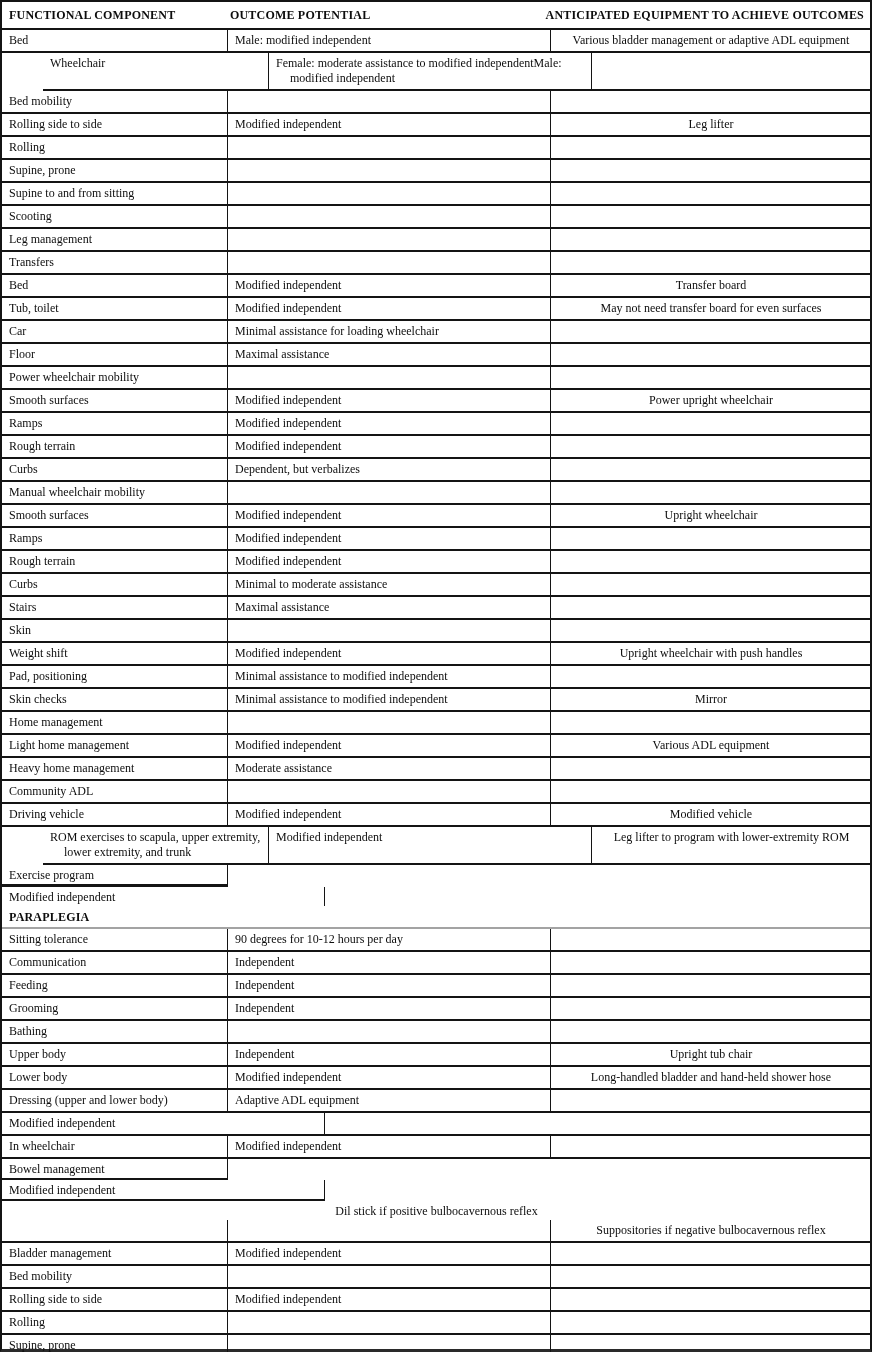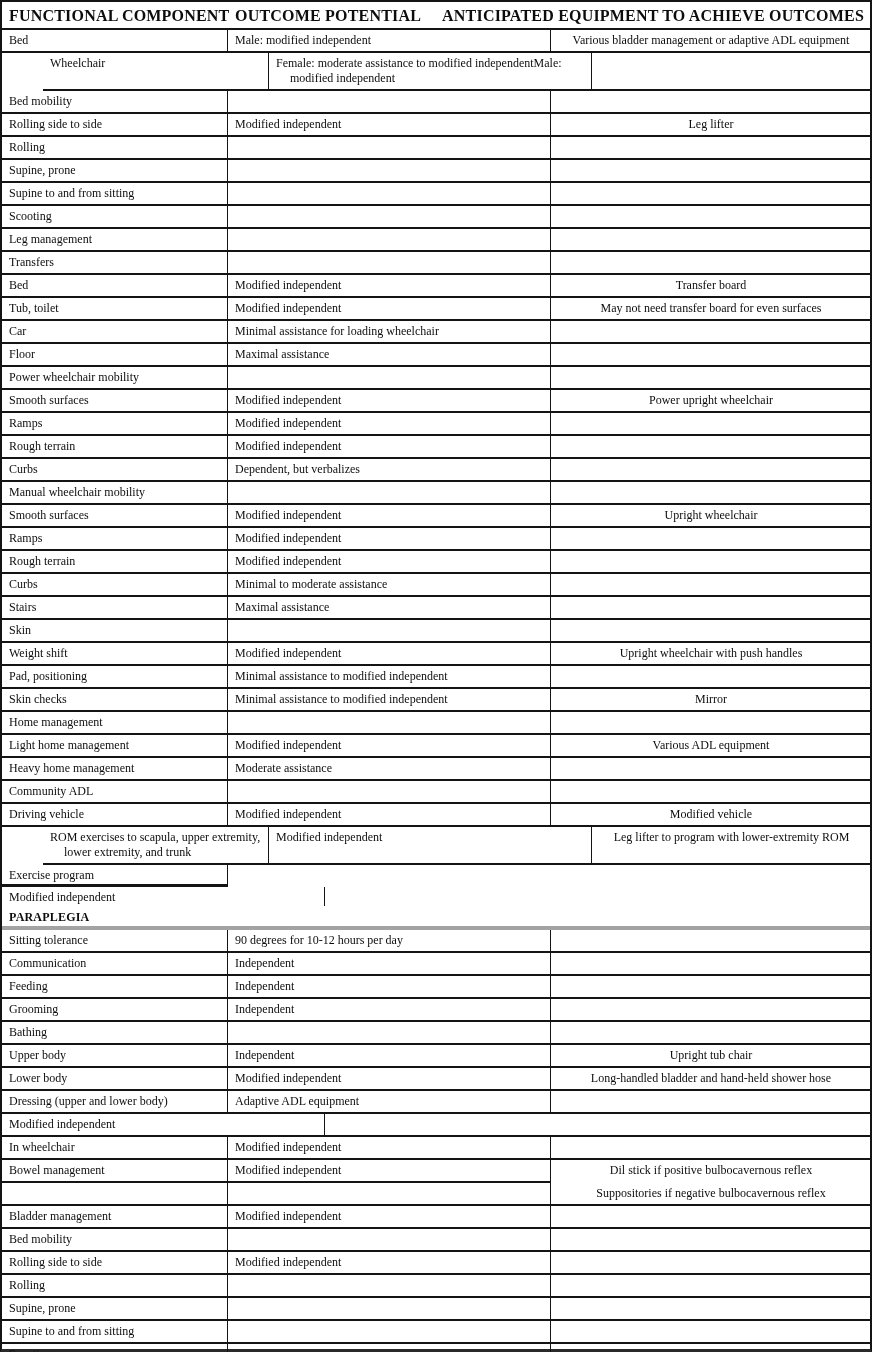--- a/index.html
+++ b/index.html
@@ -43,43 +43,43 @@
   .c3 { flex: 1; text-align: center; }
   .hang { padding-left: 21px; text-indent: -14px; }
 
   .row.header {
     min-height: 28px;
     border-bottom: 2.5px solid #141414;
   }
   .row.header .cell {
     border-right: none;
     font-weight: bold;
-    font-size: 16px;
+    font-size: 12px;
     padding-top: 6px;
     letter-spacing: 0.2px;
     white-space: nowrap;
   }
   .row.tall { min-height: 38px; margin-left: 41px; }
 
   
   .row.end-section { border-bottom: none; flex-direction: column; }
   .row.end-section .c1 { border-bottom: 3px solid #141414; }
 
   
-  .row.section { border-bottom: 4px solid #a3a3a3; }
+  .row.section { border-bottom: 2px solid #a3a3a3; }
   .row.section .cell {
     width: 100%;
     border-right: none;
     font-weight: bold;
     letter-spacing: 0.2px;
     padding-top: 4px;
   }
 
   
-  .row.open-col3 { border-bottom: none; }
+  .row.open-col3 { border-bottom: none; flex-direction: column; }
   .row.open-col3 .c1,
   .row.open-col3 .c2 { border-bottom: 2px solid #141414; }
 </style>
 </head>
 <body>
 
 <div class="page">
   <div class="table">
     <div class="row header">
       <div class="cell c1">FUNCTIONAL COMPONENT</div>

